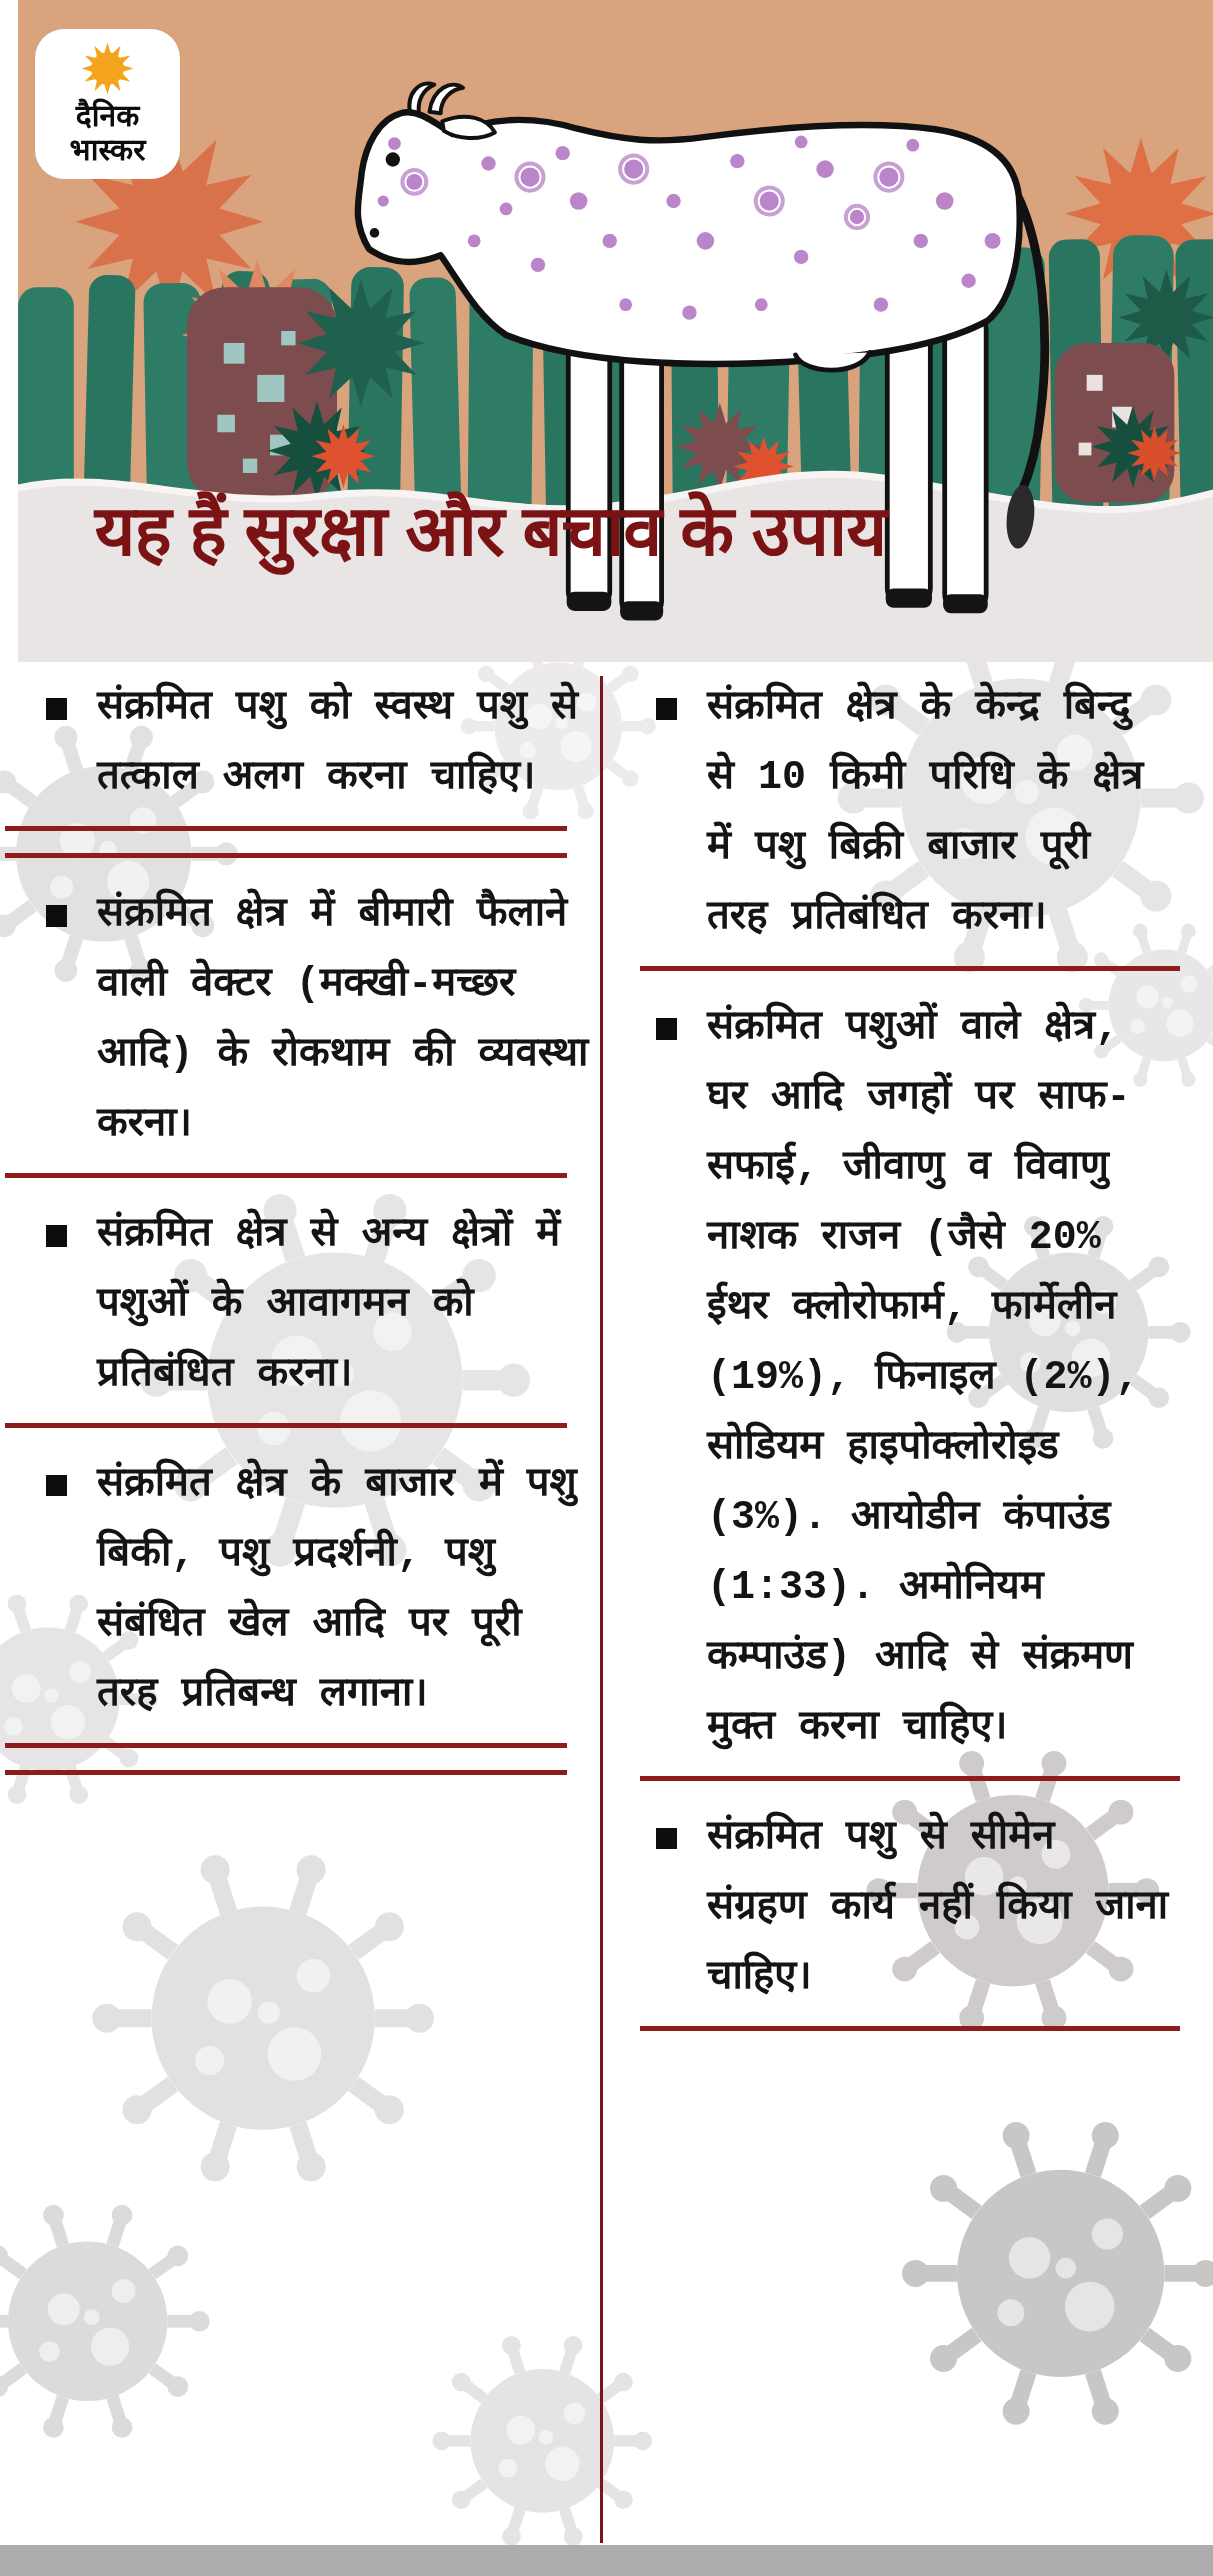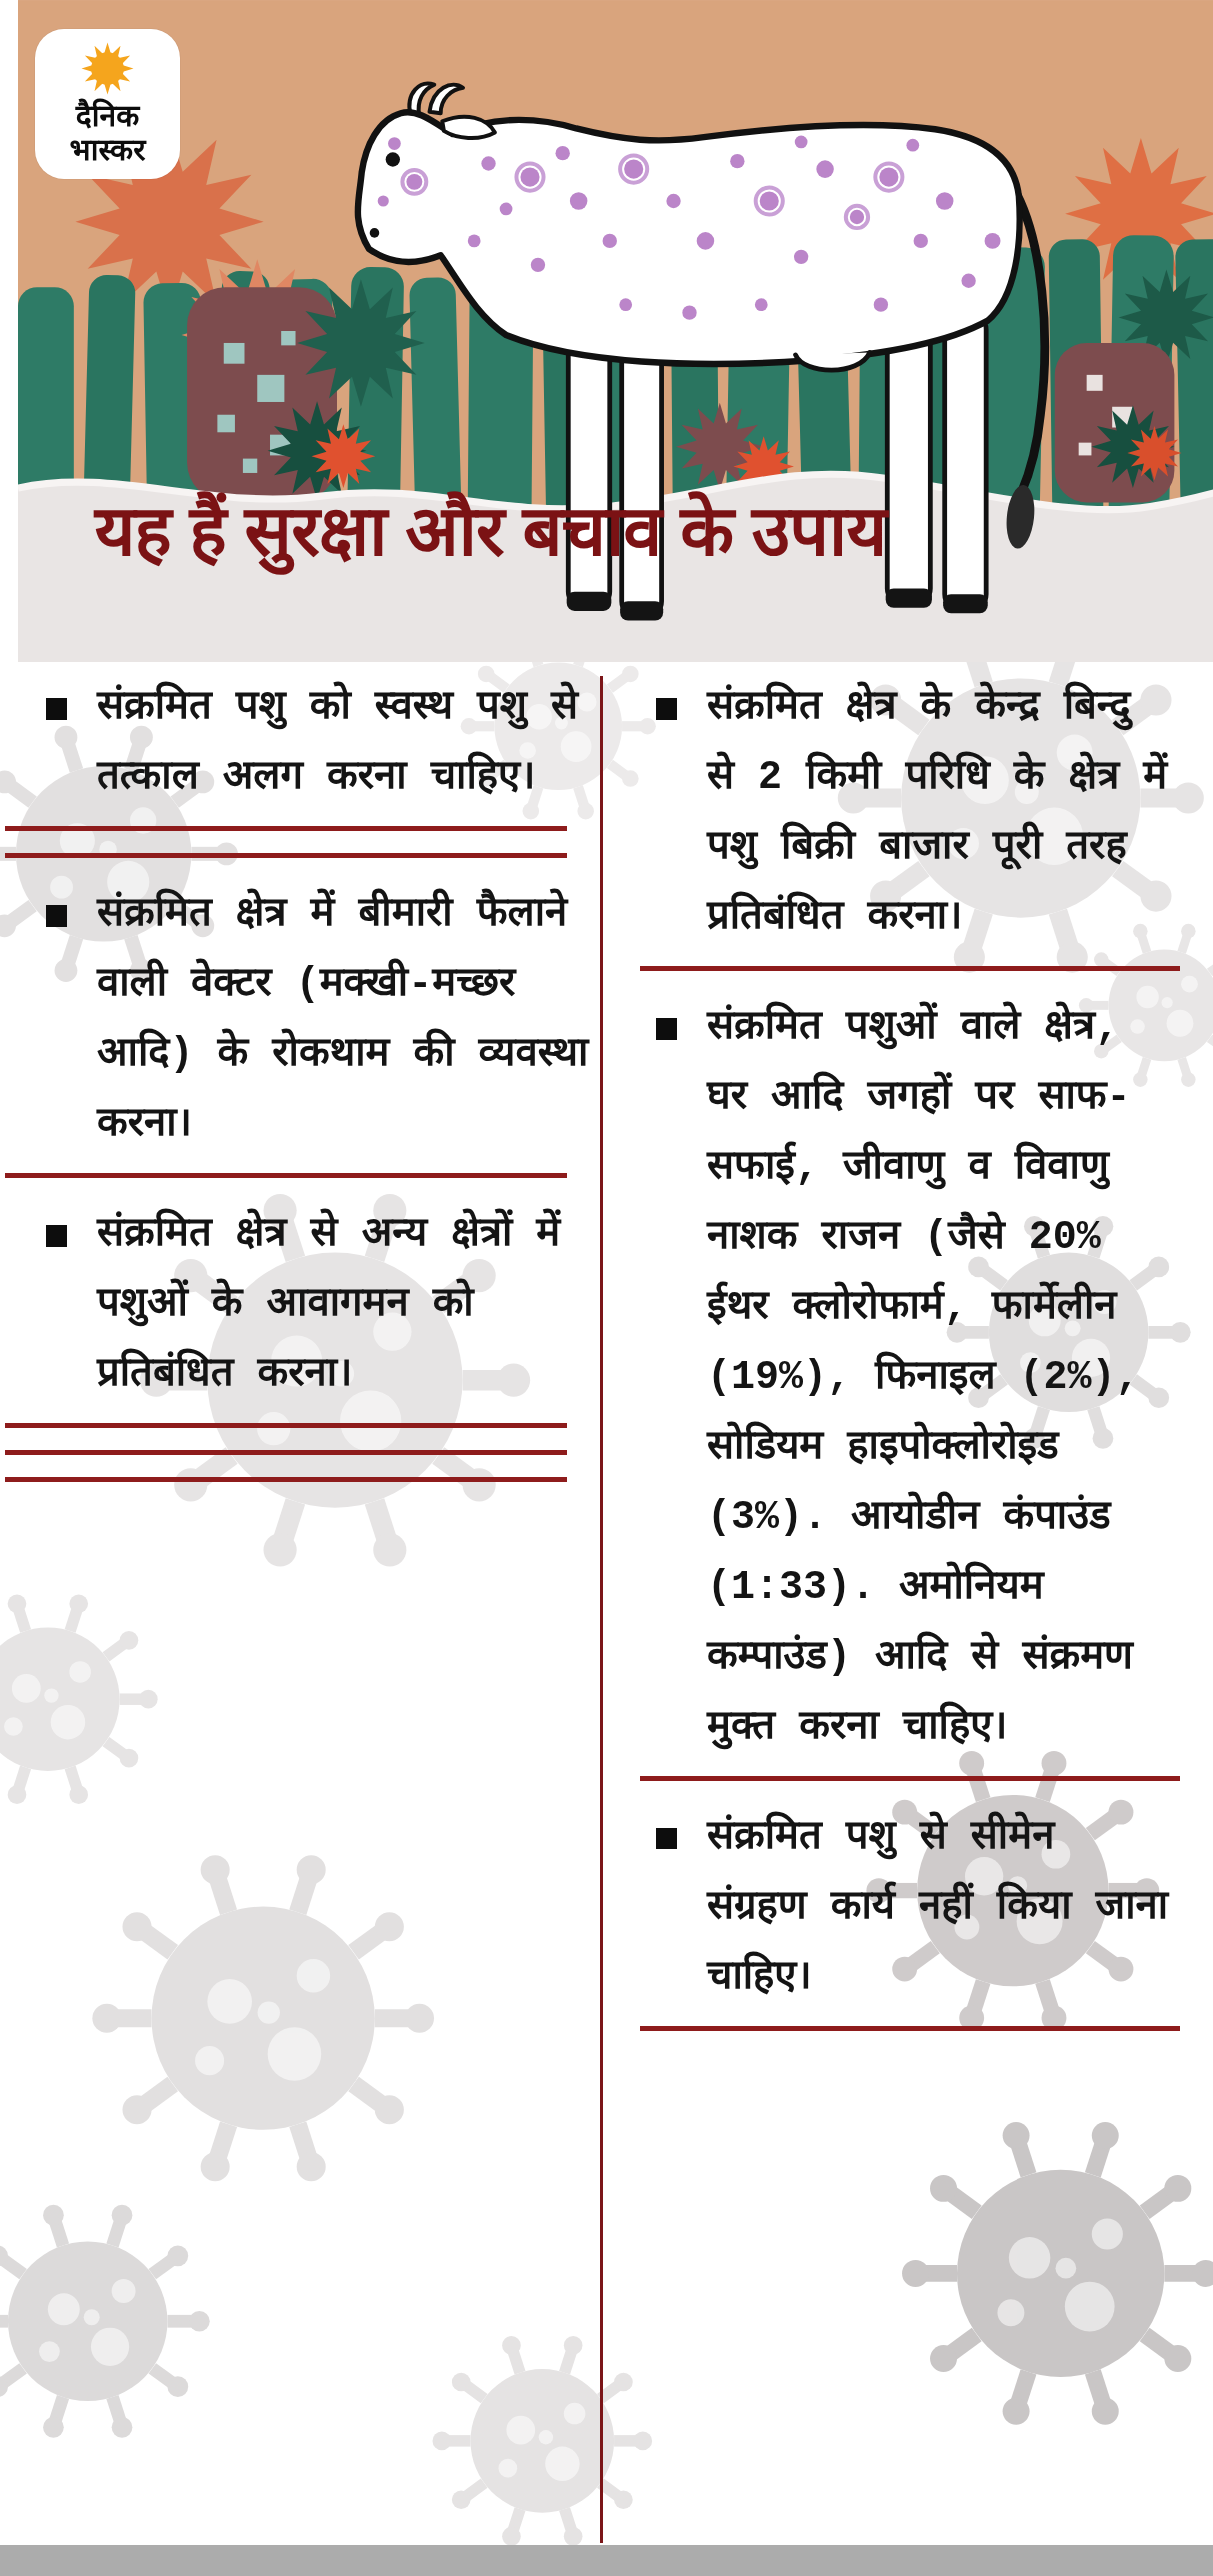--- a/index.html
+++ b/index.html
@@ -268,25 +268,26 @@
 
     <div class="vline"></div>
     <div class="col col-left" id="col-left">
         <div class="item"><span class="bullet"></span><span>संक्रमित पशु को स्वस्थ पशु से तत्काल अलग करना चाहिए।</span></div>
         <div class="hdiv"></div>
         <div class="hdiv"></div>
         <div class="item"><span class="bullet"></span><span>संक्रमित क्षेत्र में बीमारी फैलाने वाली वेक्टर (मक्खी-मच्छर आदि) के रोकथाम की व्यवस्था करना।</span></div>
         <div class="hdiv"></div>
         <div class="item"><span class="bullet"></span><span>संक्रमित क्षेत्र से अन्य क्षेत्रों में पशुओं के आवागमन को प्रतिबंधित करना।</span></div>
         <div class="hdiv"></div>
+        <div class="item"><span class="bullet"></span><span>संक्रमित क्षेत्र के बाजार में पशु बिकी, पशु प्रदर्शनी, पशु संबंधित खेल आदि पर पूरी तरह प्रतिबन्ध लगाना।</span></div>
         <div class="hdiv"></div>
         <div class="hdiv"></div>
       </div>
     <div class="col col-right" id="col-right">
-        <div class="item"><span class="bullet"></span><span>संक्रमित क्षेत्र के केन्द्र बिन्दु से 2 किमी परिधि के क्षेत्र में पशु बिक्री बाजार पूरी तरह प्रतिबंधित करना।</span></div>
+        <div class="item"><span class="bullet"></span><span>संक्रमित क्षेत्र के केन्द्र बिन्दु से 10 किमी परिधि के क्षेत्र में पशु बिक्री बाजार पूरी तरह प्रतिबंधित करना।</span></div>
         <div class="hdiv"></div>
         <div class="item"><span class="bullet"></span><span>संक्रमित पशुओं वाले क्षेत्र, घर आदि जगहों पर साफ-सफाई, जीवाणु व विवाणु नाशक राजन (जैसे 20% ईथर क्लोरोफार्म, फार्मेलीन (19%), फिनाइल (2%), सोडियम हाइपोक्लोरोइड (3%). आयोडीन कंपाउंड (1:33). अमोनियम कम्पाउंड) आदि से संक्रमण मुक्त करना चाहिए।</span></div>
         <div class="hdiv"></div>
         <div class="item"><span class="bullet"></span><span>संक्रमित पशु से सीमेन संग्रहण कार्य नहीं किया जाना चाहिए।</span></div>
         <div class="hdiv"></div>
       </div>
   </div>
 
   <div class="bottom-bar"></div>
 </div>

